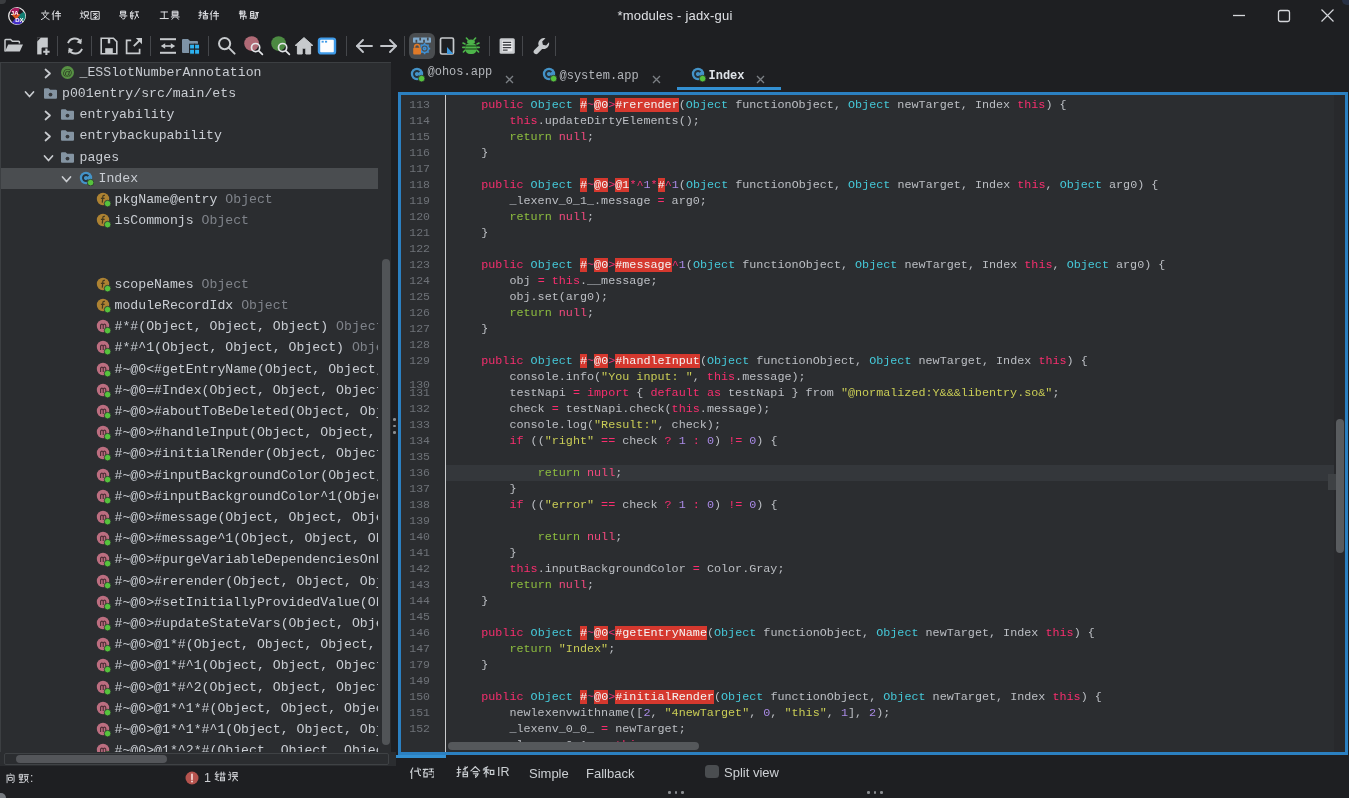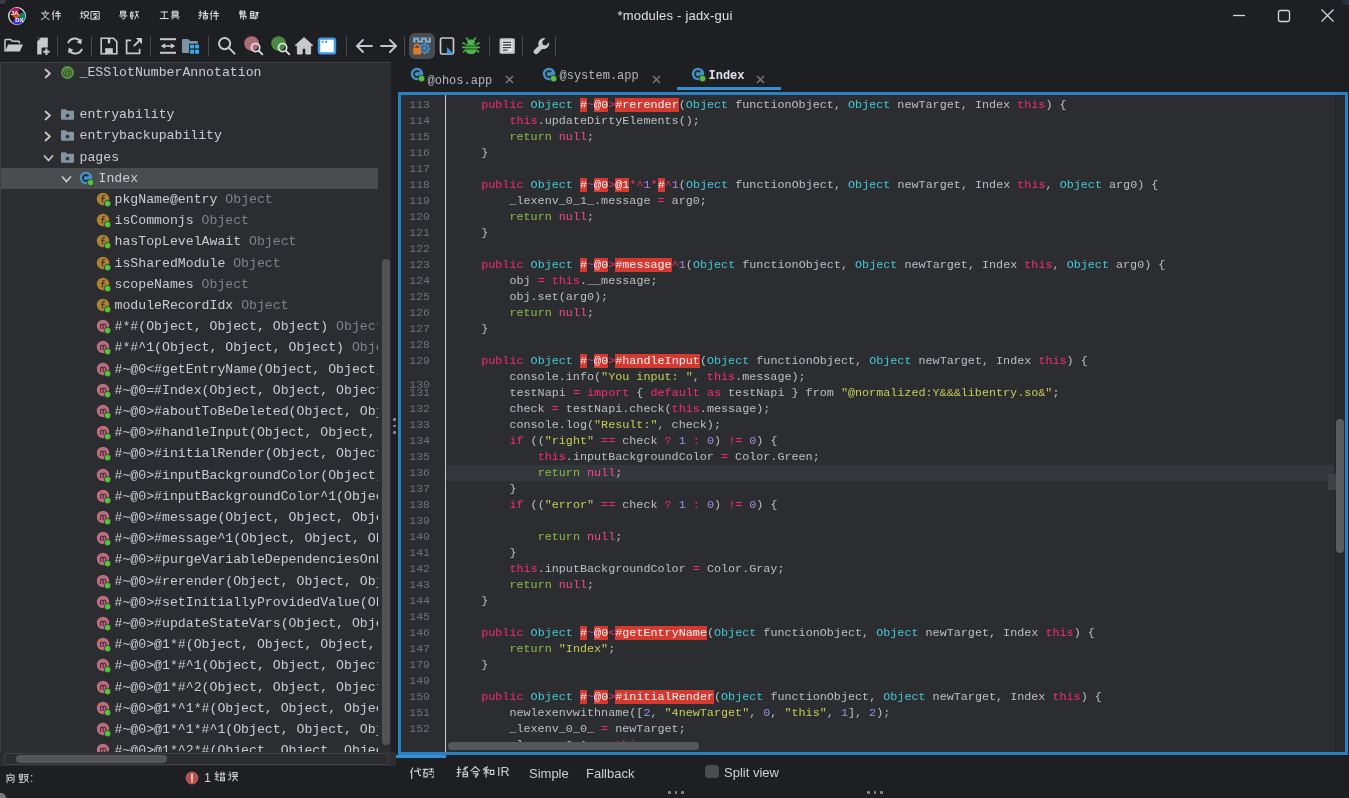--- a/index.html
+++ b/index.html
@@ -309,20 +309,32 @@
             <g fill="none" stroke="#c8cbcf" stroke-width="1.7" stroke-linecap="round" stroke-linejoin="round">
               <path d="M3.5 2.5 L8 6.5 L3.5 10.5"></path>
             </g>
           </svg></span>
         <span class="ticon" style="left:60px"><svg width="15" height="15" viewBox="0 0 15 15">
             <circle cx="7.5" cy="7.5" r="6.5" fill="#579144"></circle>
             <text x="7.5" y="10.9" font-family="Liberation Sans" font-size="9.8" fill="#27351f" text-anchor="middle">@</text>
           </svg></span>
         <span class="txt" style="left:79.5px">_ESSlotNumberAnnotation</span>
       </div>
+      <div class="trow" style="top:20.9px;">
+        <span class="tchev" style="left:23px"><svg width="12" height="13" viewBox="0 0 12 13">
+            <g fill="none" stroke="#c8cbcf" stroke-width="1.7" stroke-linecap="round" stroke-linejoin="round">
+              <path d="M2.5 4 L6.5 8.5 L10.5 4"></path>
+            </g>
+          </svg></span>
+        <span class="ticon" style="left:43px"><svg width="15" height="15" viewBox="0 0 15 15">
+            <path d="M1 3.2 Q1 2.2 2 2.2 H5.6 L7.2 3.8 H13 Q14 3.8 14 4.8 V11.8 Q14 12.8 13 12.8 H2 Q1 12.8 1 11.8 Z" fill="#8494a2"></path>
+            <circle cx="7.5" cy="8.6" r="1.9" fill="#33363a"></circle>
+          </svg></span>
+        <span class="txt" style="left:62px">p001entry/src/main/ets</span>
+      </div>
       <div class="trow" style="top:63.3px;">
         <span class="tchev" style="left:42px"><svg width="12" height="13" viewBox="0 0 12 13">
             <g fill="none" stroke="#c8cbcf" stroke-width="1.7" stroke-linecap="round" stroke-linejoin="round">
               <path d="M3.5 2.5 L8 6.5 L3.5 10.5"></path>
             </g>
           </svg></span>
         <span class="ticon" style="left:60px"><svg width="15" height="15" viewBox="0 0 15 15">
             <path d="M1 3.2 Q1 2.2 2 2.2 H5.6 L7.2 3.8 H13 Q14 3.8 14 4.8 V11.8 Q14 12.8 13 12.8 H2 Q1 12.8 1 11.8 Z" fill="#8494a2"></path>
             <circle cx="7.5" cy="8.6" r="1.9" fill="#33363a"></circle>
           </svg></span>
@@ -373,36 +385,20 @@
           </svg></span>
         <span class="txt" style="left:114.5px">isCommonjs<span class="gy"> Object</span></span>
       </div>
       <div class="trow" style="top:126.9px;">
         <span class="ticon" style="left:96px"><svg width="15" height="15" viewBox="0 0 15 15">
             <circle cx="7" cy="7" r="6.2" fill="#ad8232"></circle>
             <path d="M8.9 3.4 Q6.9 2.9 6.8 5 L6.3 10.6 M4.9 6.4 H8.6" fill="none" stroke="#443a20" stroke-width="1.2"></path>
             <circle cx="11.6" cy="11.6" r="3.3" fill="#56c23d" stroke="#2b2d30" stroke-width="0.8"></circle>
           </svg></span>
         <span class="txt" style="left:114.5px">pkgName@entry<span class="gy"> Object</span></span>
-      </div>
-      <div class="trow" style="top:169.3px;">
-        <span class="ticon" style="left:96px"><svg width="15" height="15" viewBox="0 0 15 15">
-            <circle cx="7" cy="7" r="6.2" fill="#ad8232"></circle>
-            <path d="M8.9 3.4 Q6.9 2.9 6.8 5 L6.3 10.6 M4.9 6.4 H8.6" fill="none" stroke="#443a20" stroke-width="1.2"></path>
-            <circle cx="11.6" cy="11.6" r="3.3" fill="#56c23d" stroke="#2b2d30" stroke-width="0.8"></circle>
-          </svg></span>
-        <span class="txt" style="left:114.5px">hasTopLevelAwait<span class="gy"> Object</span></span>
-      </div>
-      <div class="trow" style="top:190.5px;">
-        <span class="ticon" style="left:96px"><svg width="15" height="15" viewBox="0 0 15 15">
-            <circle cx="7" cy="7" r="6.2" fill="#ad8232"></circle>
-            <path d="M8.9 3.4 Q6.9 2.9 6.8 5 L6.3 10.6 M4.9 6.4 H8.6" fill="none" stroke="#443a20" stroke-width="1.2"></path>
-            <circle cx="11.6" cy="11.6" r="3.3" fill="#56c23d" stroke="#2b2d30" stroke-width="0.8"></circle>
-          </svg></span>
-        <span class="txt" style="left:114.5px">isSharedModule<span class="gy"> Object</span></span>
       </div>
       <div class="trow" style="top:211.7px;">
         <span class="ticon" style="left:96px"><svg width="15" height="15" viewBox="0 0 15 15">
             <circle cx="7" cy="7" r="6.2" fill="#ad8232"></circle>
             <path d="M8.9 3.4 Q6.9 2.9 6.8 5 L6.3 10.6 M4.9 6.4 H8.6" fill="none" stroke="#443a20" stroke-width="1.2"></path>
             <circle cx="11.6" cy="11.6" r="3.3" fill="#56c23d" stroke="#2b2d30" stroke-width="0.8"></circle>
           </svg></span>
         <span class="txt" style="left:114.5px">scopeNames<span class="gy"> Object</span></span>
       </div>
       <div class="trow" style="top:232.9px;">
@@ -592,21 +588,21 @@
       <i></i>
       <i></i>
       <i></i>
     </div>
 <div class="tab" style="left:410px">
       <span style="position:absolute;top:4.5px"><svg width="15" height="15" viewBox="0 0 15 15">
           <circle cx="7" cy="7" r="6.2" fill="#4493c8"></circle>
           <path d="M9.3 5.1 A3.0 3.0 0 1 0 9.3 8.9" fill="none" stroke="#24323c" stroke-width="1.9"></path>
           <circle cx="11.6" cy="11.6" r="3.3" fill="#56c23d" stroke="#2b2d30" stroke-width="0.8"></circle>
         </svg></span>
-      <span class="tabt" style="position:absolute;left:17.5px;top:12px; white-space:nowrap">@ohos.app</span>
+      <span class="tabt" style="position:absolute;left:17.5px;top:3px; white-space:nowrap">@ohos.app</span>
       <span style="position:absolute;left:95px;top:8px"><svg width="9" height="9" viewBox="0 0 9 9">
           <path d="M1 1 L8 8 M8 1 L1 8" stroke="#7c8085" stroke-width="1.3"></path>
         </svg></span>
     </div>
 <div class="tab" style="left:542px">
       <span style="position:absolute;top:4.5px"><svg width="15" height="15" viewBox="0 0 15 15">
           <circle cx="7" cy="7" r="6.2" fill="#4493c8"></circle>
           <path d="M9.3 5.1 A3.0 3.0 0 1 0 9.3 8.9" fill="none" stroke="#24323c" stroke-width="1.9"></path>
           <circle cx="11.6" cy="11.6" r="3.3" fill="#56c23d" stroke="#2b2d30" stroke-width="0.8"></circle>
         </svg></span>
@@ -665,21 +661,20 @@
         <div class="cline" style="top:274px"><span>        console.info(</span><span class="s">"You input: "</span><span>, </span><span class="k">this</span><span>.message);</span></div>
         <div class="gnum" style="top:290px">131</div>
         <div class="cline" style="top:290px"><span>        testNapi </span><span class="k">=</span><span> </span><span class="k">import</span><span> { </span><span class="k">default</span><span> </span><span class="k">as</span><span> testNapi } from </span><span class="s">"@normalized:Y&amp;&amp;&amp;libentry.so&amp;"</span><span>;</span></div>
         <div class="gnum" style="top:306px">132</div>
         <div class="cline" style="top:306px"><span>        check </span><span class="k">=</span><span> testNapi.check(</span><span class="k">this</span><span>.message);</span></div>
         <div class="gnum" style="top:322px">133</div>
         <div class="cline" style="top:322px"><span>        console.log(</span><span class="s">"Result:"</span><span>, check);</span></div>
         <div class="gnum" style="top:338px">134</div>
         <div class="cline" style="top:338px"><span>        </span><span class="k">if</span><span> ((</span><span class="s">"right"</span><span> </span><span class="k">==</span><span> check </span><span class="k">?</span><span> </span><span class="n">1</span><span> </span><span class="k">:</span><span> </span><span class="n">0</span><span>) </span><span class="k">!=</span><span> </span><span class="n">0</span><span>) {</span></div>
         <div class="gnum" style="top:354px">135</div>
-        <div class="cline" style="top:354px"><span>            </span><span class="k">this</span><span>.inputBackgroundColor </span><span class="k">=</span><span> Color.Green;</span></div>
         <div class="gnum" style="top:370px">136</div>
         <div class="cline" style="top:370px"><span>            </span><span class="g">return</span><span> </span><span class="u">null</span><span>;</span></div>
         <div class="gnum" style="top:386px">137</div>
         <div class="cline" style="top:386px"><span>        }</span></div>
         <div class="gnum" style="top:402px">138</div>
         <div class="cline" style="top:402px"><span>        </span><span class="k">if</span><span> ((</span><span class="s">"error"</span><span> </span><span class="k">==</span><span> check </span><span class="k">?</span><span> </span><span class="n">1</span><span> </span><span class="k">:</span><span> </span><span class="n">0</span><span>) </span><span class="k">!=</span><span> </span><span class="n">0</span><span>) {</span></div>
         <div class="gnum" style="top:418px">139</div>
         <div class="gnum" style="top:434px">140</div>
         <div class="cline" style="top:434px"><span>            </span><span class="g">return</span><span> </span><span class="u">null</span><span>;</span></div>
         <div class="gnum" style="top:450px">141</div>

